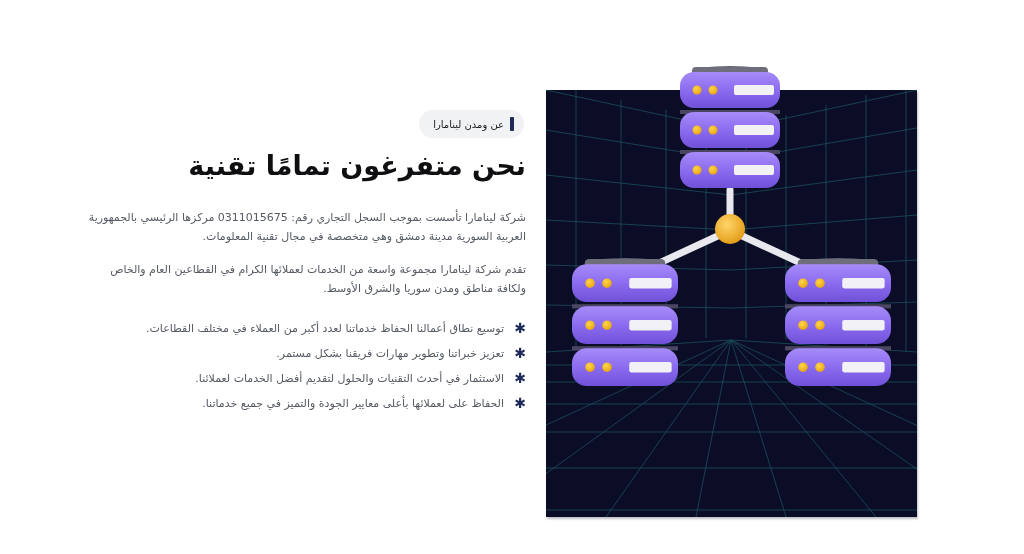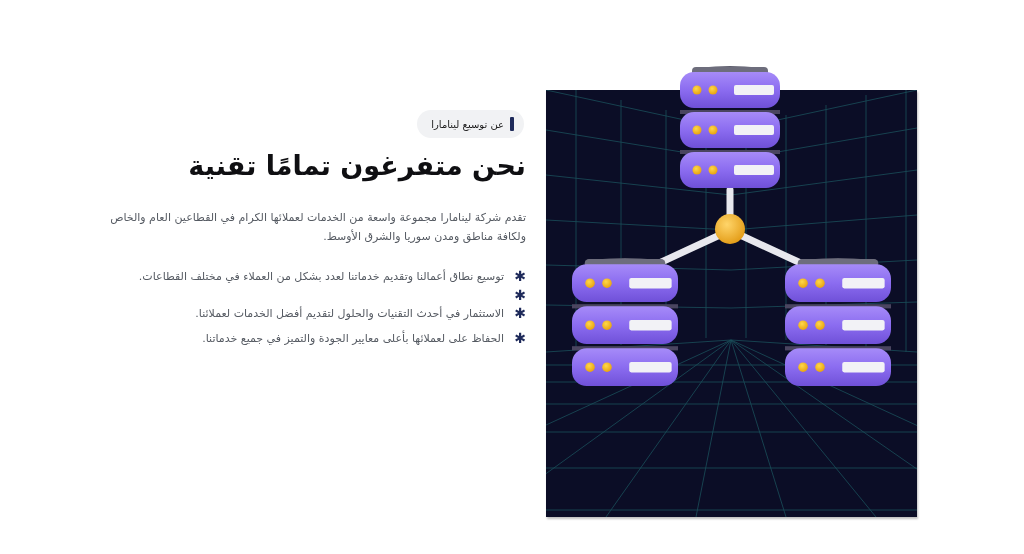--- a/index.html
+++ b/index.html
@@ -94,34 +94,36 @@
   .servers { position: absolute; left: -546px; top: -90px; width: 1024px; height: 554px; pointer-events: none; }
 </style>
 </head>
 <body>
 
 <div class="section">
 
   <div class="text-col">
     <div class="badge">
       <span class="badge-bar"></span>
-      <span>عن توسيع لينامارا</span>
+      <span>عن ومدن لينامارا</span>
     </div>
 
     <h2 class="title">نحن متفرغون تمامًا تقنية</h2>
 
+    <p class="para">شركة لينامارا تأسست بموجب السجل التجاري رقم: 0311015675 مركزها الرئيسي بالجمهورية العربية السورية مدينة دمشق وهي متخصصة في مجال تقنية المعلومات.</p>
     <p class="para">تقدم شركة لينامارا مجموعة واسعة من الخدمات لعملائها الكرام في القطاعين العام والخاص ولكافة مناطق ومدن سوريا والشرق الأوسط.</p>
 
     <ul class="list">
       <li>
         <span class="bullet">✱</span>
-        <span>توسيع نطاق أعمالنا وتقديم خدماتنا لعدد بشكل من العملاء في مختلف القطاعات.</span>
-      </li>
-      <li>
-        <span class="bullet">✱</span>
+        <span>توسيع نطاق أعمالنا الحفاظ خدماتنا لعدد أكبر من العملاء في مختلف القطاعات.</span>
+      </li>
+      <li>
+        <span class="bullet">✱</span>
+        <span>تعزيز خبراتنا وتطوير مهارات فريقنا بشكل مستمر.</span>
       </li>
       <li>
         <span class="bullet">✱</span>
         <span>الاستثمار في أحدث التقنيات والحلول لتقديم أفضل الخدمات لعملائنا.</span>
       </li>
       <li>
         <span class="bullet">✱</span>
         <span>الحفاظ على لعملائها بأعلى معايير الجودة والتميز في جميع خدماتنا.</span>
       </li>
     </ul>

